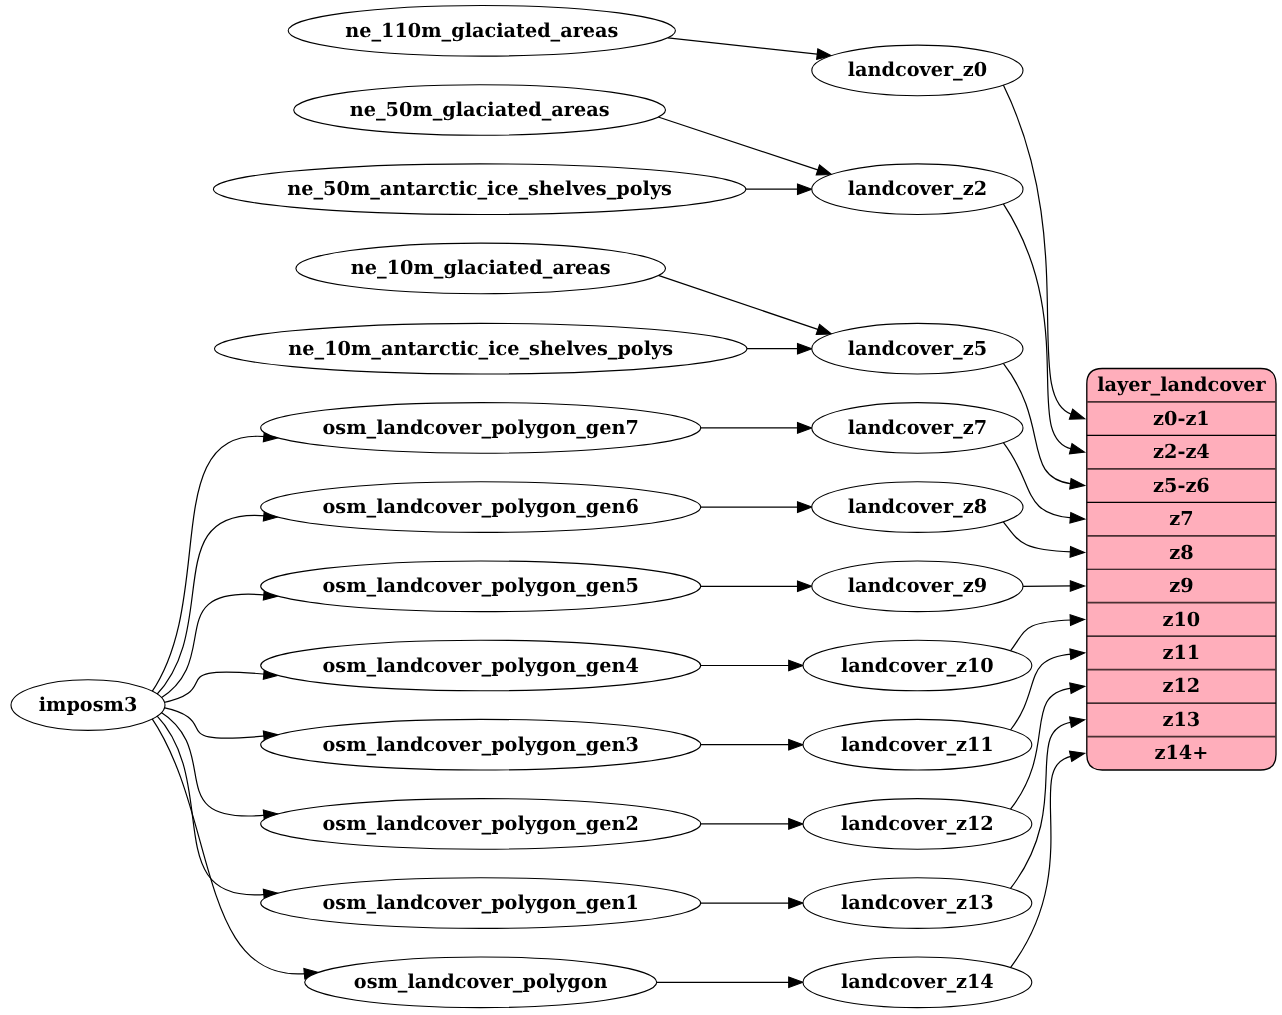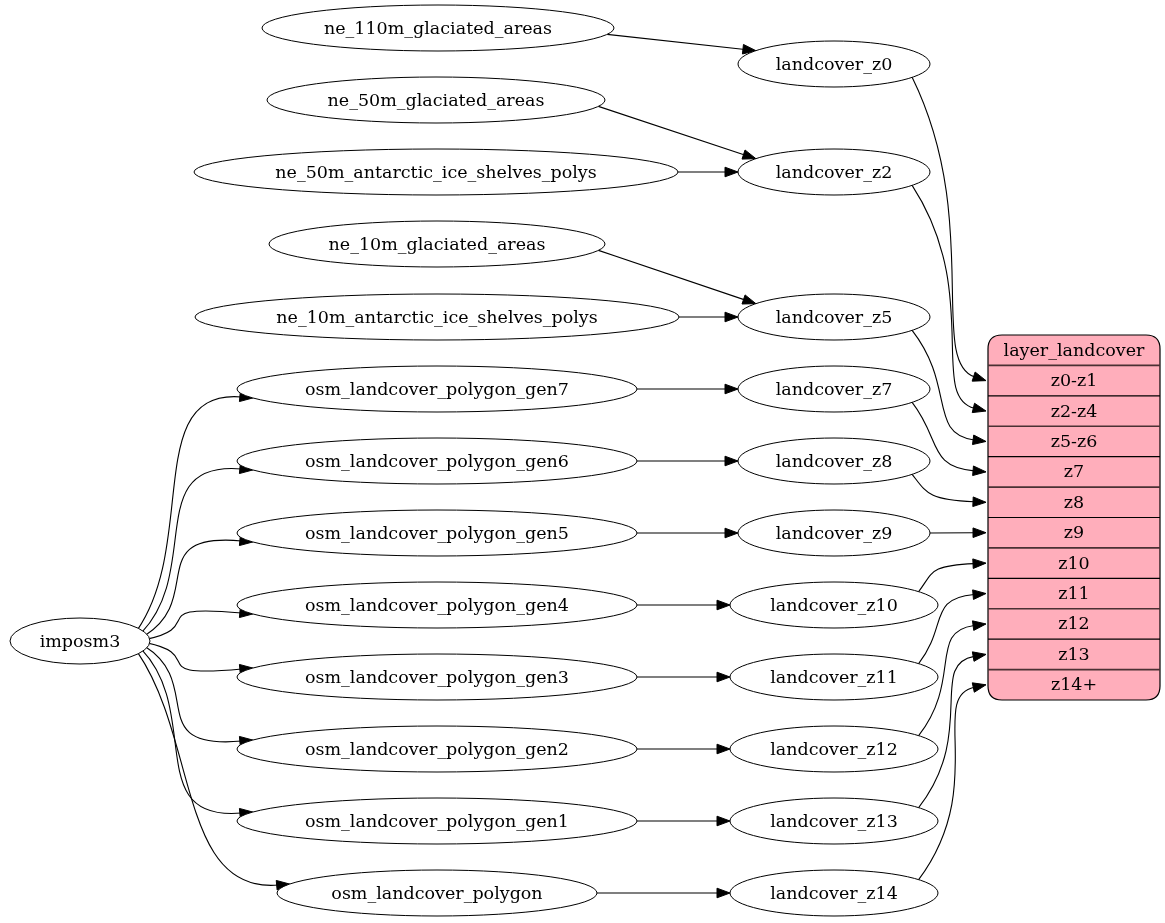--- a/index.html
+++ b/index.html
@@ -10,20 +10,21 @@
   body {
     width: 1165px;
     height: 923px;
     font-family: "DejaVu Serif", "Liberation Serif", serif;
     overflow: hidden;
   }
   #graph-root {
     position: relative;
     width: 1165px;
     height: 868px;
+    font-weight: bold;
   }
   svg#graph-svg {
     position: absolute;
     left: 0;
     top: 0;
     width: 1165px;
     height: 923px;
   }
   .node-ellipse {
     fill: #ffffff;

